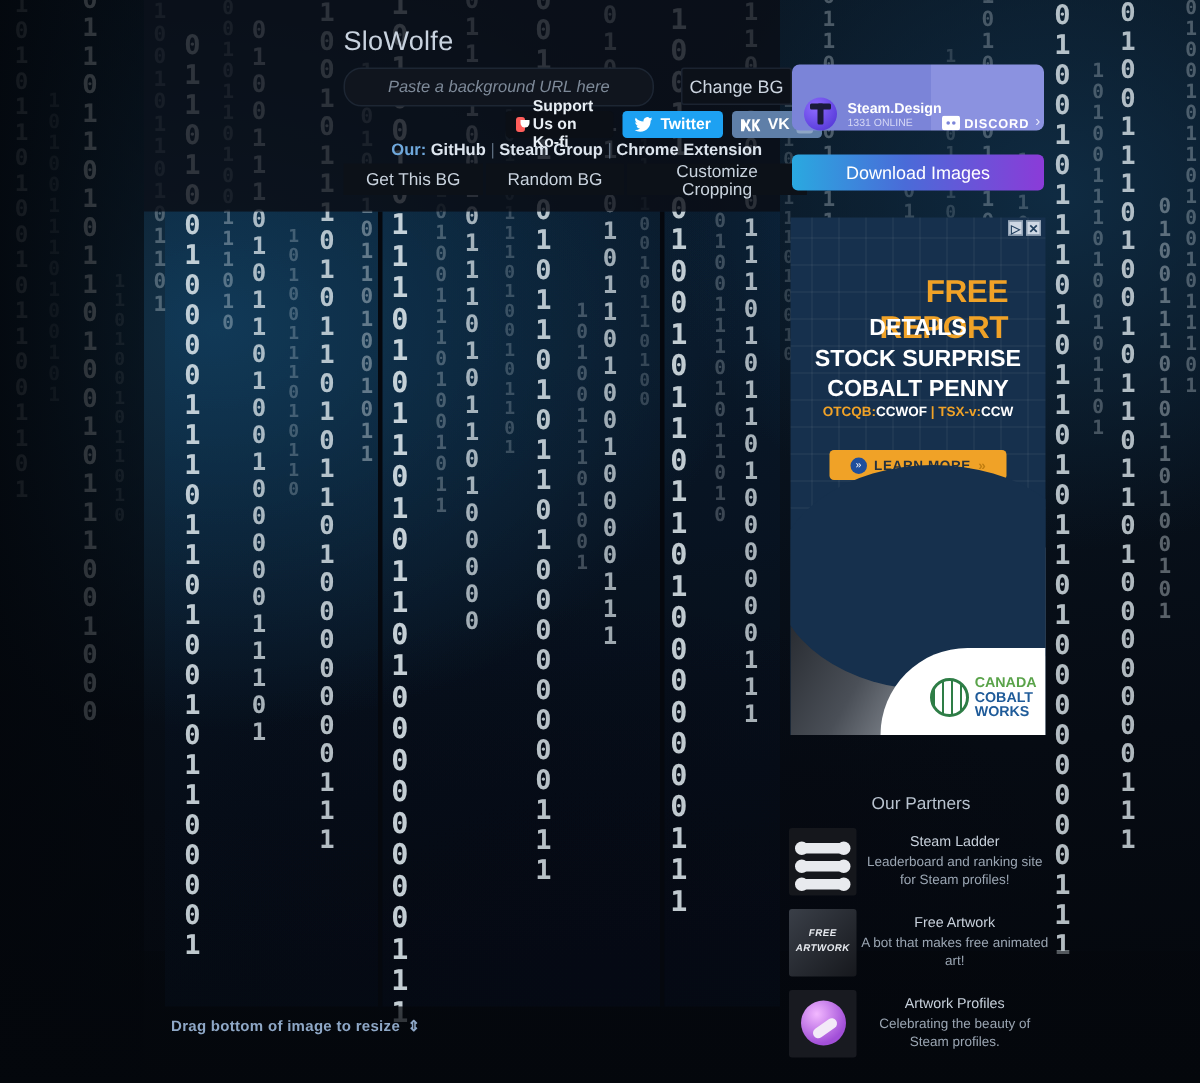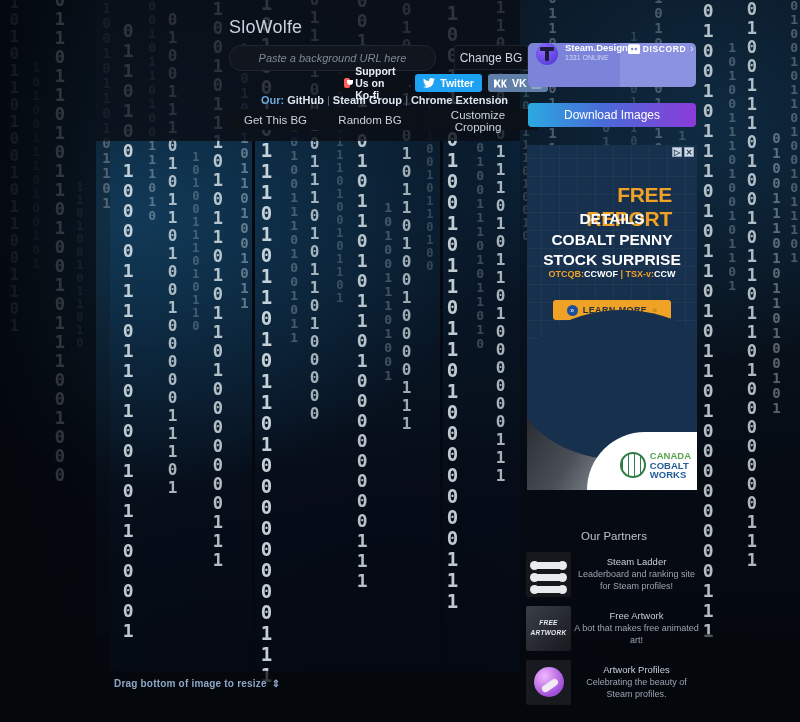--- a/index.html
+++ b/index.html
@@ -133,21 +133,21 @@
     color:#8ea7c6; font-size:10px; font-weight:700; letter-spacing:.2px;
   }
   .resize-hint .arrow { color:#8ea7c6; margin-left:5px; }
 
   
   .sidebar { position:absolute; left:524px; top:0; width:180px; height:722px; z-index:25; }
 
   .discord-card {
     position:absolute; left:4px; top:43px; width:168px; height:44px;
     background: linear-gradient(90deg,#7b84d8 0%, #7b84d8 55%, #8b92e0 55%, #8b92e0 100%);
-    border-radius:5px; display:flex; align-items:flex-start; cursor:pointer;
+    border-radius:5px; display:flex; align-items:flex-end; cursor:pointer;
   }
   .dc-logo {
     width:22px;height:22px;border-radius:50%;margin-left:8px;
     background:radial-gradient(circle at 35% 30%,#8e6bff,#4a2fd0);
     position:relative; flex:none;
   }
   .dc-logo::after{
     content:""; position:absolute; left:9px; top:4px; width:4px; height:14px;
     background:#1b1b3a; border-radius:1px;
   }
@@ -432,22 +432,22 @@
 
     <div class="ad">
       <div class="ad-globe"></div>
       <div class="ad-choices">
         <div class="adc-box">▷</div>
         <div class="adc-box">✕</div>
       </div>
       <div class="ad-h1">FREE REPORT</div>
       <div class="ad-h2">
         <div>DETAILS</div>
+        <div>STOCK SURPRISE</div>
         <div>COBALT PENNY</div>
-        <div>STOCK SURPRISE</div>
       </div>
       <div class="ad-tickers">
         <span>OTCQB:</span><b>CCWOF</b>
         <span>|</span>
         <span>TSX-v:</span><b>CCW</b>
       </div>
       <div class="ad-cta">
         <span class="ad-cta-dot">»</span>
         <span class="ad-cta-txt">LEARN MORE</span>
         <span class="ad-cta-arrow">»</span>

